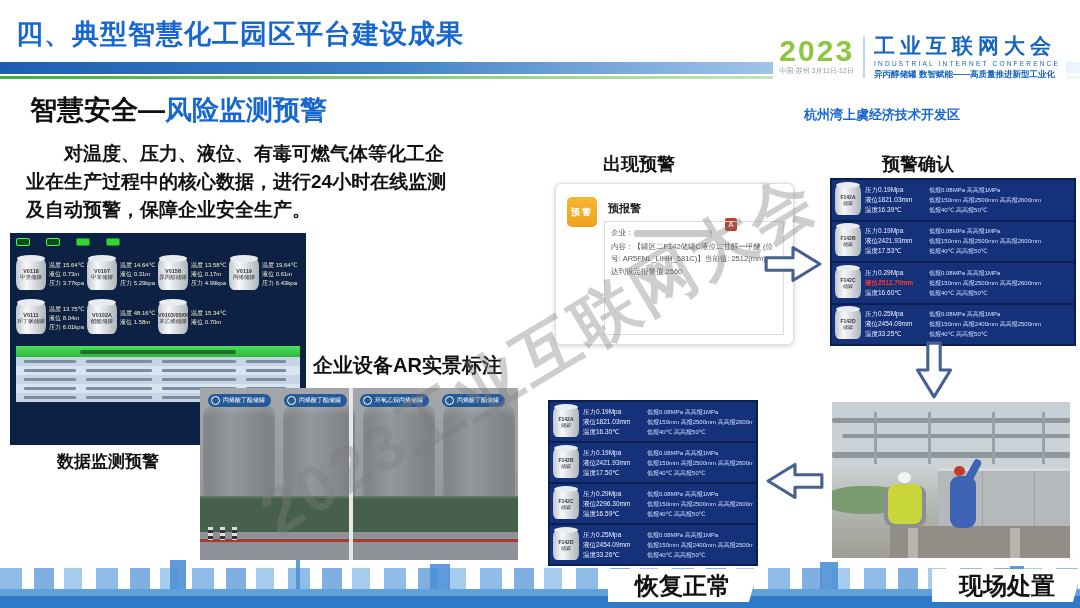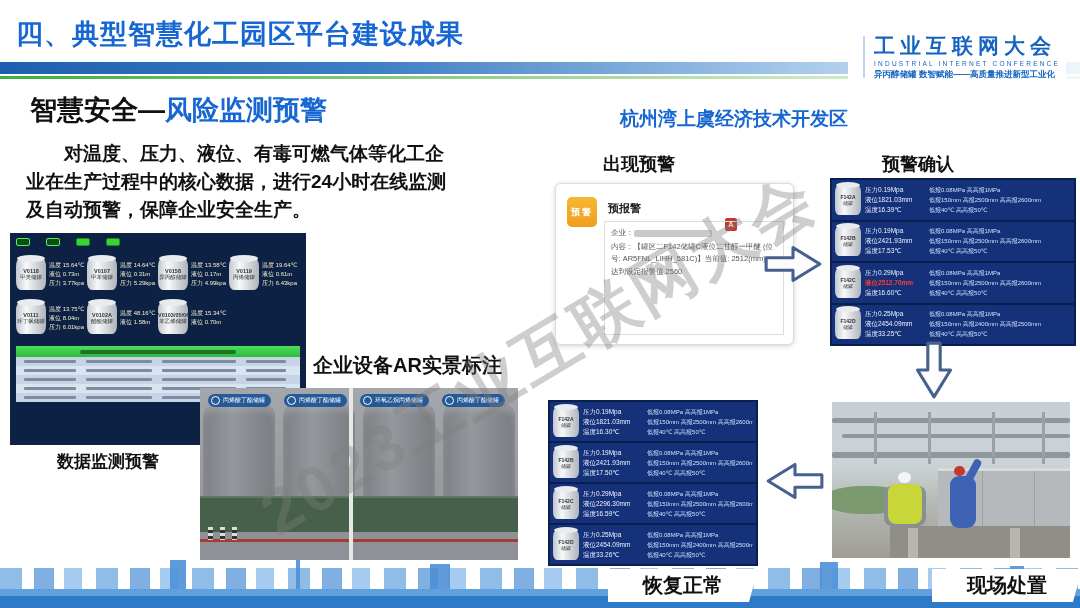--- a/index.html
+++ b/index.html
@@ -18,21 +18,21 @@
   .logo-div{width:2px;height:42px;background:#bcd7ef;margin:0 9px;}
   .logo-cn{font-size:21px;font-weight:bold;color:#1565c0;letter-spacing:5px;white-space:nowrap;}
   .logo-en{font-size:6.5px;color:#1565c0;letter-spacing:2.2px;white-space:nowrap;}
   .logo-slogan{font-size:8.5px;font-weight:bold;color:#1565c0;margin-top:2px;white-space:nowrap;}
 
   
   .sec-head{position:absolute;left:30px;top:92px;font-size:27px;font-weight:bold;color:#111;z-index:2;}
   .sec-head .accent{color:#1767d2;}
   .para{position:absolute;left:26px;top:140px;width:430px;font-size:19px;font-weight:bold;color:#111;
         line-height:28px;text-indent:2em;z-index:2;}
-  .zone{position:absolute;left:620px;top:106px;width:340px;text-align:left;font-size:19px;
+  .zone{position:absolute;left:620px;top:106px;width:340px;text-align:right;font-size:13px;
         font-weight:bold;color:#1767d2;z-index:2;}
   .flbl{position:absolute;font-size:18px;font-weight:bold;color:#111;z-index:5;}
 
   
   .dash{position:absolute;left:10px;top:233px;width:296px;height:212px;background:#0c2144;z-index:2;
         padding:5px 6px;box-sizing:border-box;}
   .dbtns{display:flex;gap:16px;}
   .dbtn{font-size:7px;line-height:1;padding:3px 6px;border-radius:2px;font-family:inherit;
         background:#0f4d18;color:#52f552;border:1px solid #52f552;font-weight:bold;}
   .dbtn:nth-child(n+3){background:#37d337;color:#7a1010;border:1px solid #1e8f1e;}
@@ -122,21 +122,21 @@
 
   
   .arrow{position:absolute;width:62px;height:42px;z-index:4;}
   .arrow svg{width:100%;height:100%;}
   .arrow-right{left:762px;top:243px;}
   .arrow-down{left:903px;top:349px;transform:rotate(90deg);}
   .arrow-left{left:764px;top:460px;transform:rotate(180deg);}
 
   
   .tagbox{position:absolute;top:569px;width:150px;height:33px;background:#fff;z-index:6;
-        display:flex;align-items:center;justify-content:center;font-size:20px;font-weight:bold;color:#111;
+        display:flex;align-items:center;justify-content:center;font-size:24px;font-weight:bold;color:#111;
         clip-path:polygon(0 0,100% 0,94% 100%,0 100%);box-shadow:0 1px 3px rgba(0,0,0,.2);}
   .tag-restore{left:608px;}
   .tag-dispose{left:932px;}
   .footer{position:absolute;left:0;right:0;bottom:0;height:54px;z-index:1;}
   .f-strip1{position:absolute;left:0;right:0;bottom:0;height:12px;background:#2e79c8;}
   .f-strip2{position:absolute;left:0;right:0;bottom:12px;height:7px;background:#5fa0dd;}
   .f-sky{position:absolute;left:0;right:0;bottom:18px;height:22px;opacity:.8;
         background:repeating-linear-gradient(90deg,#74abe2 0 22px,transparent 22px 34px,#5f9cd9 34px 54px,transparent 54px 64px,#8fc0ec 64px 82px,transparent 82px 96px);}
   .f-tower{position:absolute;bottom:18px;background:#4e90d6;opacity:.9;}
 
@@ -148,20 +148,24 @@
 </head>
 <body>
 
 <div class="slide">
 
   <div class="title">四、典型智慧化工园区平台建设成果</div>
   <div class="bar-blue"></div>
   <div class="bar-green"></div>
 
   <div class="logo">
+    <div>
+      <div class="logo-year">2023</div>
+      <div class="logo-venue">中国·苏州 3月11日-12日</div>
+    </div>
     <div class="logo-div"></div>
     <div>
       <div class="logo-cn">工业互联网大会</div>
       <div class="logo-en">INDUSTRIAL INTERNET CONFERENCE</div>
       <div class="logo-slogan">异丙醇储罐  数智赋能——高质量推进新型工业化</div>
     </div>
   </div>
 
   <div class="sec-head">
     <span>智慧安全—</span><span class="accent">风险监测预警</span>

